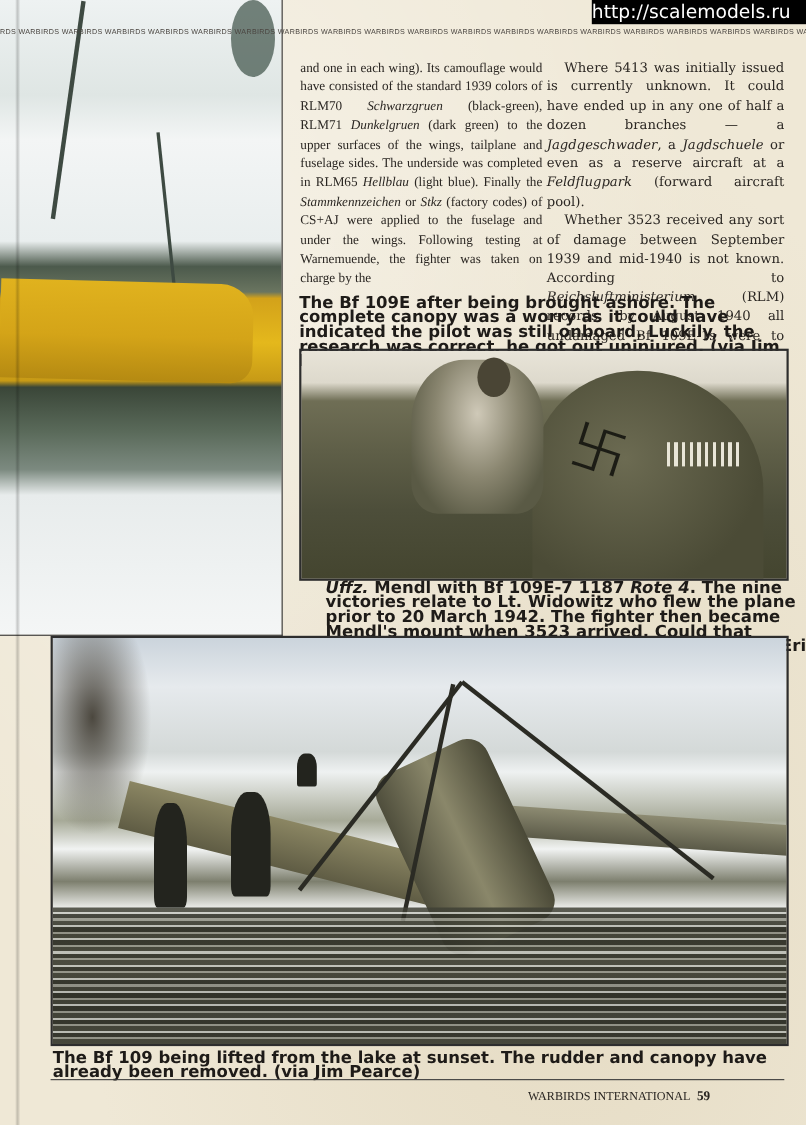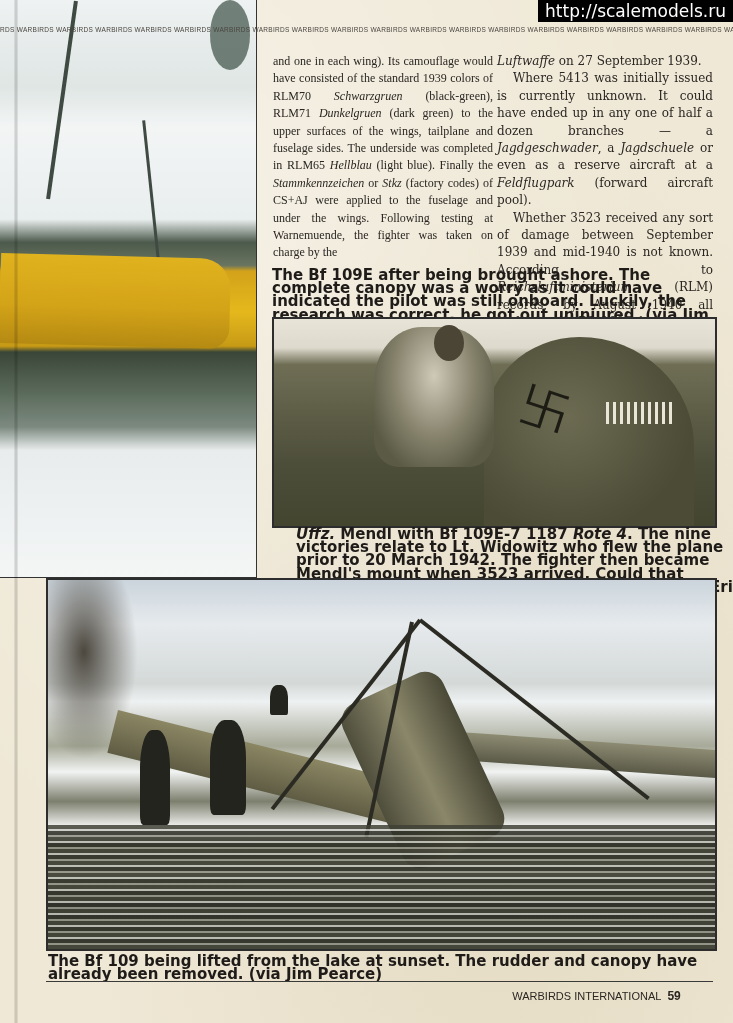--- a/index.html
+++ b/index.html
@@ -12,21 +12,21 @@
     font-family: "DejaVu Serif", serif;
     color: #2a2622;
   }
   .abs { position: absolute; }
 
   
   .watermark {
     left: 538px; top: 0; width: 195px; height: 22px;
     background: #000; color: #fff;
     font-family: "DejaVu Sans", sans-serif; font-size: 17px; line-height: 22px;
-    text-align: center; z-index: 10;
+    z-index: 10;
   }
 
   
   .banner {
     left: 0; top: 24px; width: 733px; height: 12px; overflow: hidden; white-space: nowrap;
     font-family: "Liberation Sans", sans-serif; font-size: 6.5px; letter-spacing: 0.3px;
     color: #4a4540; line-height: 12px; z-index: 5;
   }
 
   
@@ -138,22 +138,22 @@
     position: absolute; background: #23241e; border-radius: 40% 40% 10% 10%;
   }
   .photo-bottom .tree {
     position: absolute; left: 0; top: 0; width: 90px; height: 180px;
     background: radial-gradient(ellipse at 40% 40%, rgba(60,55,45,0.9), rgba(60,55,45,0) 70%);
   }
 
   
   .rule { left: 46px; top: 981px; width: 667px; height: 1px; background: #3a3a3a; }
   .footer {
-    left: 480px; top: 989px; width: 233px; text-align: center;
-    font-family: Liberation Sans, sans-serif; font-size: 11px; color: #2a2622;
+    left: 480px; top: 989px; width: 233px; text-align: left;
+    font-family: Liberation Serif, serif; font-size: 11px; color: #2a2622;
   }
   .footer .num { font-weight: bold; font-size: 12px; margin-left: 6px; }
 </style>
 </head>
 <body>
 
 <div class="abs watermark">http://scalemodels.ru</div>
 
 <div class="abs banner">RDS WARBIRDS WARBIRDS WARBIRDS WARBIRDS WARBIRDS WARBIRDS WARBIRDS WARBIRDS WARBIRDS WARBIRDS WARBIRDS WARBIRDS WARBIRDS WARBIRDS WARBIRDS WARBIRDS WARBIRDS WARBIRDS WARBIRDS WARBIRDS</div>
 
@@ -164,21 +164,20 @@
   <div class="yellow"></div>
 </div>
 
 <div class="abs gutter"></div>
 
 <div class="abs col col-1">
   <p><span>and one in each wing). Its camouflage would have consisted of the standard 1939 colors of RLM70 </span><i>Schwarzgruen</i><span> (black-green), RLM71 </span><i>Dunkelgruen</i><span> (dark green) to the upper surfaces of the wings, tailplane and fuselage sides. The underside was completed in RLM65 </span><i>Hellblau</i><span> (light blue). Finally the </span><i>Stammkennzeichen</i><span> or </span><i>Stkz</i><span> (factory codes) of CS+AJ were applied to the fuselage and under the wings. Following testing at Warnemuende, the fighter was taken on charge by the</span></p>
 </div>
 
 <div class="abs col col-2">
-  <p><i>Luftwaffe</i><span> on 27 September 1939.</span></p>
   <p class="indent"><span>Where 5413 was initially issued is currently unknown. It could have ended up in any one of half a dozen branches — a </span><i>Jagdgeschwader</i><span>, a </span><i>Jagdschuele</i><span> or even as a reserve aircraft at a </span><i>Feldflugpark</i><span> (forward aircraft pool).</span></p>
   <p class="indent"><span>Whether 3523 received any sort of damage between September 1939 and mid-1940 is not known. According to </span><i>Reichsluftministerium</i><span> (RLM) records, by August 1940 all undamaged Bf 109E-1s were to have been returned to a</span></p>
 </div>
 
 <div class="abs caption cap-1">The Bf 109E after being brought ashore. The complete canopy was a worry as it could have indicated the pilot was still onboard. Luckily, the research was correct, he got out uninjured. (via Jim Pearce)</div>
 
 <div class="abs photo-mid">
   <div class="tail"></div>
   <div class="person"></div>
   <div class="head"></div>

